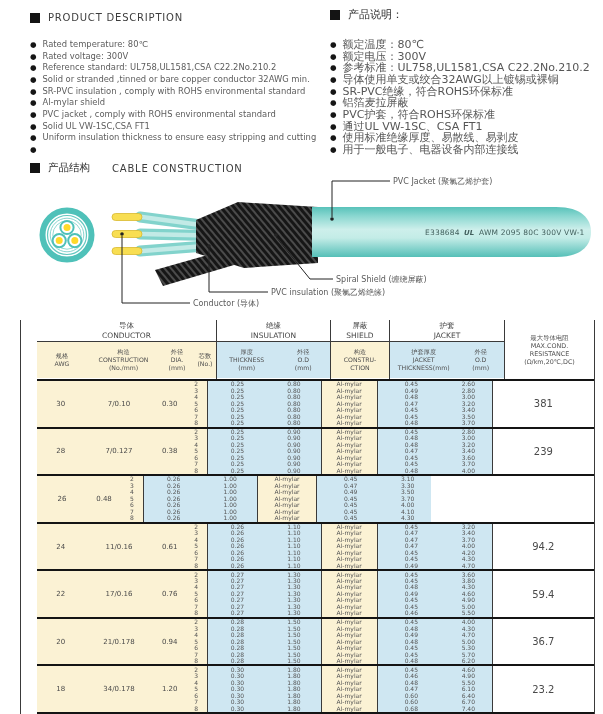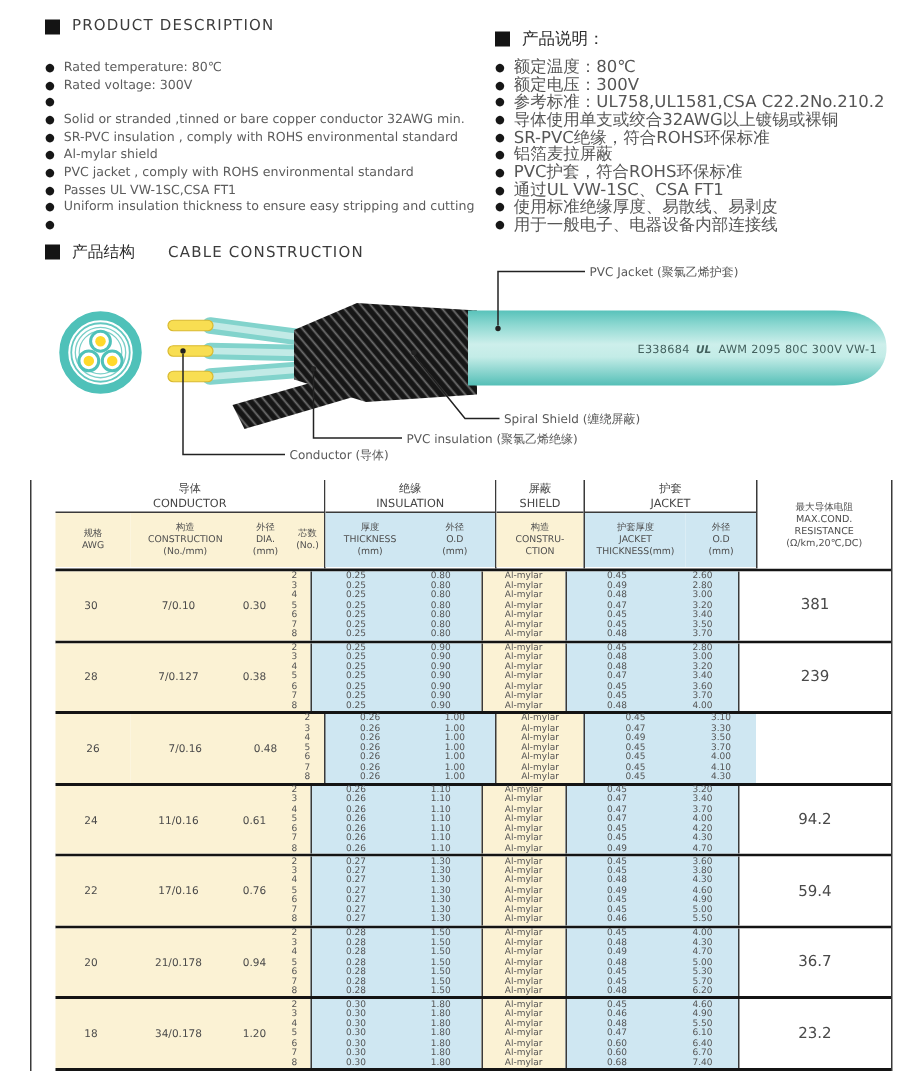--- a/index.html
+++ b/index.html
@@ -62,51 +62,52 @@
     <div class="brow">
       <span class="bdot">●</span>
       <span class="btxt">Rated temperature: 80℃</span>
     </div>
     <div class="brow">
       <span class="bdot">●</span>
       <span class="btxt">Rated voltage: 300V</span>
     </div>
     <div class="brow">
       <span class="bdot">●</span>
+      <span class="btxt">Reference standard: UL758,UL1581,CSA C22.2No.210.2</span>
     </div>
     <div class="brow">
       <span class="bdot">●</span>
       <span class="btxt">Solid or stranded ,tinned or bare copper conductor 32AWG min.</span>
     </div>
     <div class="brow">
       <span class="bdot">●</span>
       <span class="btxt">SR-PVC insulation , comply with ROHS environmental standard</span>
     </div>
     <div class="brow">
       <span class="bdot">●</span>
       <span class="btxt">Al-mylar shield</span>
     </div>
     <div class="brow">
       <span class="bdot">●</span>
       <span class="btxt">PVC jacket , comply with ROHS environmental standard</span>
     </div>
     <div class="brow">
       <span class="bdot">●</span>
-      <span class="btxt">Passes UL VW-1SC,CSA FT1</span>
+      <span class="btxt">Solid UL VW-1SC,CSA FT1</span>
     </div>
     <div class="brow">
       <span class="bdot">●</span>
       <span class="btxt">Uniform insulation thickness to ensure easy stripping and cutting</span>
     </div>
     <div class="brow">
       <span class="bdot">●</span>
     </div>
   </div>
 
-<div class="abs sec-title" style="left:330px;top:18px;justify-content:center;">
+<div class="abs sec-title" style="left:330px;top:7px;justify-content:center;">
   <span class="marker"></span>
   <span class="t-cn">产品说明：</span>
 </div>
 <div class="abs blist blist-cn" style="left:330px;top:39px;">
     <div class="brow">
       <span class="bdot">●</span>
       <span class="btxt">额定温度：80℃</span>
     </div>
     <div class="brow">
       <span class="bdot">●</span>
@@ -409,21 +410,20 @@
             <div class="ln">3.40</div>
             <div class="ln">3.60</div>
             <div class="ln">3.70</div>
             <div class="ln">4.00</div>
           </div>
         </div>
         <div class="cell white w108 bl center c-res">239</div>
       </div>
       <div class="tgroup">
         <div class="cell yellow w50 center">26</div>
-        <div class="cell yellow w73 center">7/0.16</div>
         <div class="cell yellow w34 center">0.48</div>
         <div class="cell yellow w22 stack">
           <div class="ln">2</div>
           <div class="ln">3</div>
           <div class="ln">4</div>
           <div class="ln">5</div>
           <div class="ln">6</div>
           <div class="ln">7</div>
           <div class="ln">8</div>
         </div>

